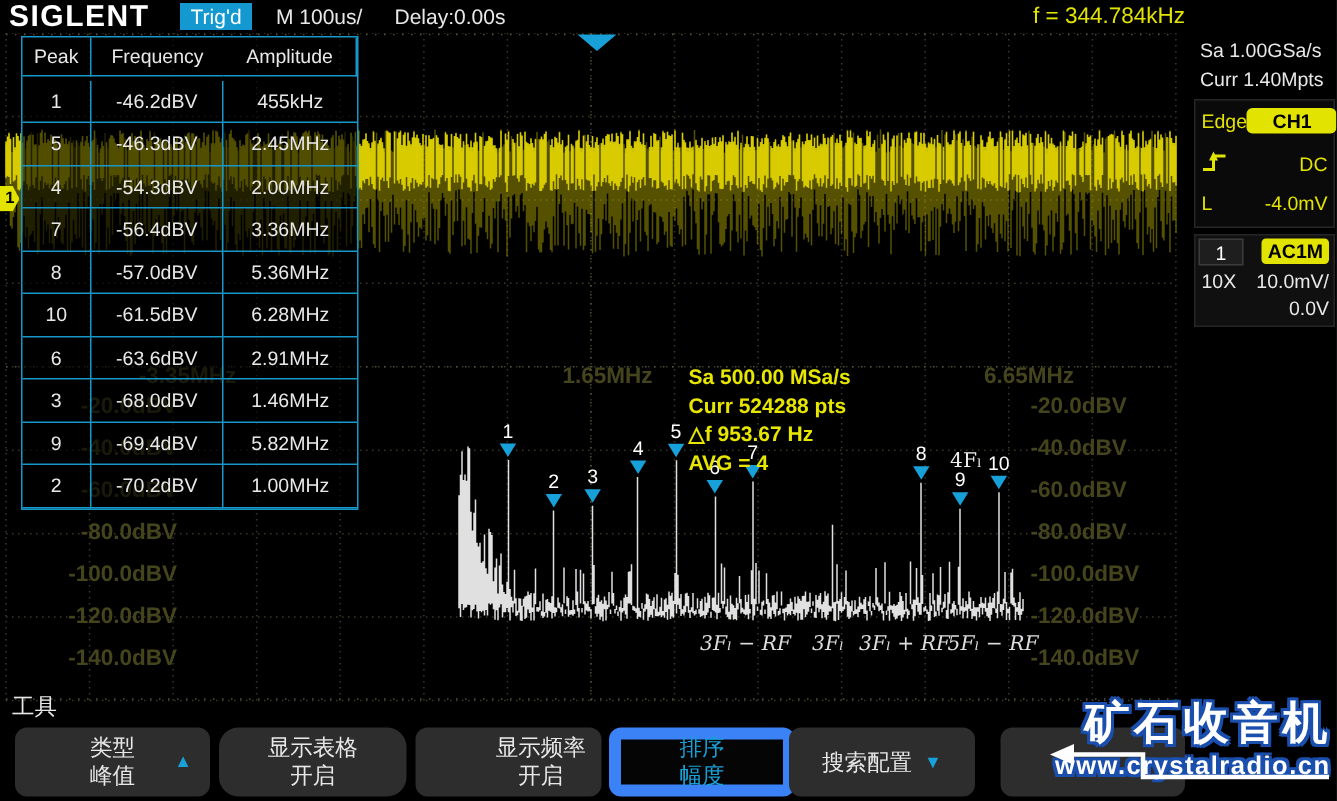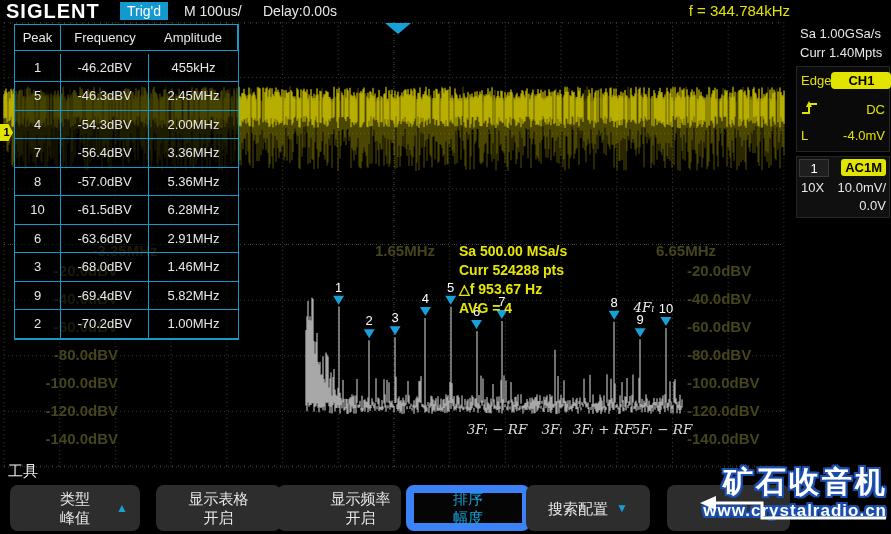--- a/index.html
+++ b/index.html
@@ -19,21 +19,21 @@
   
   svg.plot{position:absolute;left:0;top:0;z-index:1;}
   svg.overlay{position:absolute;left:0;top:0;z-index:10;pointer-events:none;}
   .dim-label{position:absolute;color:#45451d;font-size:15px;white-space:nowrap;z-index:2;font-weight:700;}
   .dim-center{transform:translateX(-50%);}
   .fft-info{position:absolute;left:459px;top:242px;z-index:3;color:#e6e600;font-size:14px;
     line-height:19px;font-weight:700;white-space:pre;}
   .mixer-label{position:absolute;top:421px;z-index:3;color:#ddd;font-size:13.5px;
     font-family:"DejaVu Serif",serif;font-style:italic;transform:translateX(-50%);white-space:nowrap;}
   .harmonic-label{position:absolute;z-index:3;color:#eee;font-size:13.5px;
-    font-family:"DejaVu Serif",serif;font-style:italic;transform:translateX(-50%);white-space:nowrap;}
+    font-family:"DejaVu Serif",serif;transform:translateX(-50%);white-space:nowrap;}
   .ch-marker{position:absolute;left:0;top:124px;width:13px;height:17px;background:#e3e300;z-index:4;
     clip-path:polygon(0 0,65% 0,100% 50%,65% 100%,0 100%);
     color:#000;font-size:11px;font-weight:bold;text-align:center;line-height:17px;}
   
   .peak-table{position:absolute;left:14px;top:24px;width:225px;z-index:5;
     display:grid;grid-template-columns:46px 88px 89px;grid-auto-rows:28.5px;
     background:rgba(0,0,0,0.62);border:1px solid #1798c8;font-size:13px;}
   .peak-table .cell{border-right:1px solid #1798c8;border-bottom:1px solid #1798c8;
     display:flex;align-items:center;justify-content:center;color:#e8e8e8;}
   .peak-table .cell.c3{border-right:none;}
@@ -218,21 +218,21 @@
   <div class="menubar">
     <div class="menu-title">工具</div>
     <div id="menu-buttons">
         <div class="mbtn" style="left: 10px; width: 130px;">
           <div class="row">
             <span>类型</span>
           </div>
           <div>峰值</div>
           <span class="arrow">▲</span>
         </div>
-        <div class="mbtn" style="left: 156px; width: 125px;">
+        <div class="mbtn" style="left: 146px; width: 125px; border-radius: 13px;">
           <div class="row">
             <span>显示表格</span>
           </div>
           <div>开启</div>
         </div>
         <div class="mbtn" style="left: 277px; width: 124px; padding-left: 43px;">
           <div class="row">
             <span>显示频率</span>
           </div>
           <div>开启</div>

